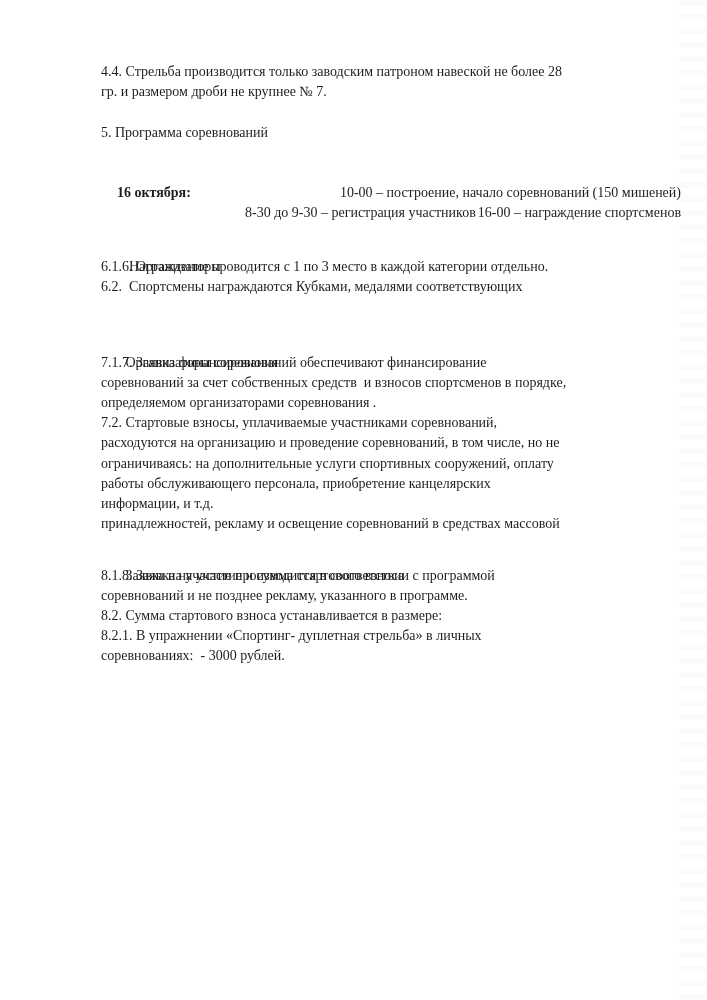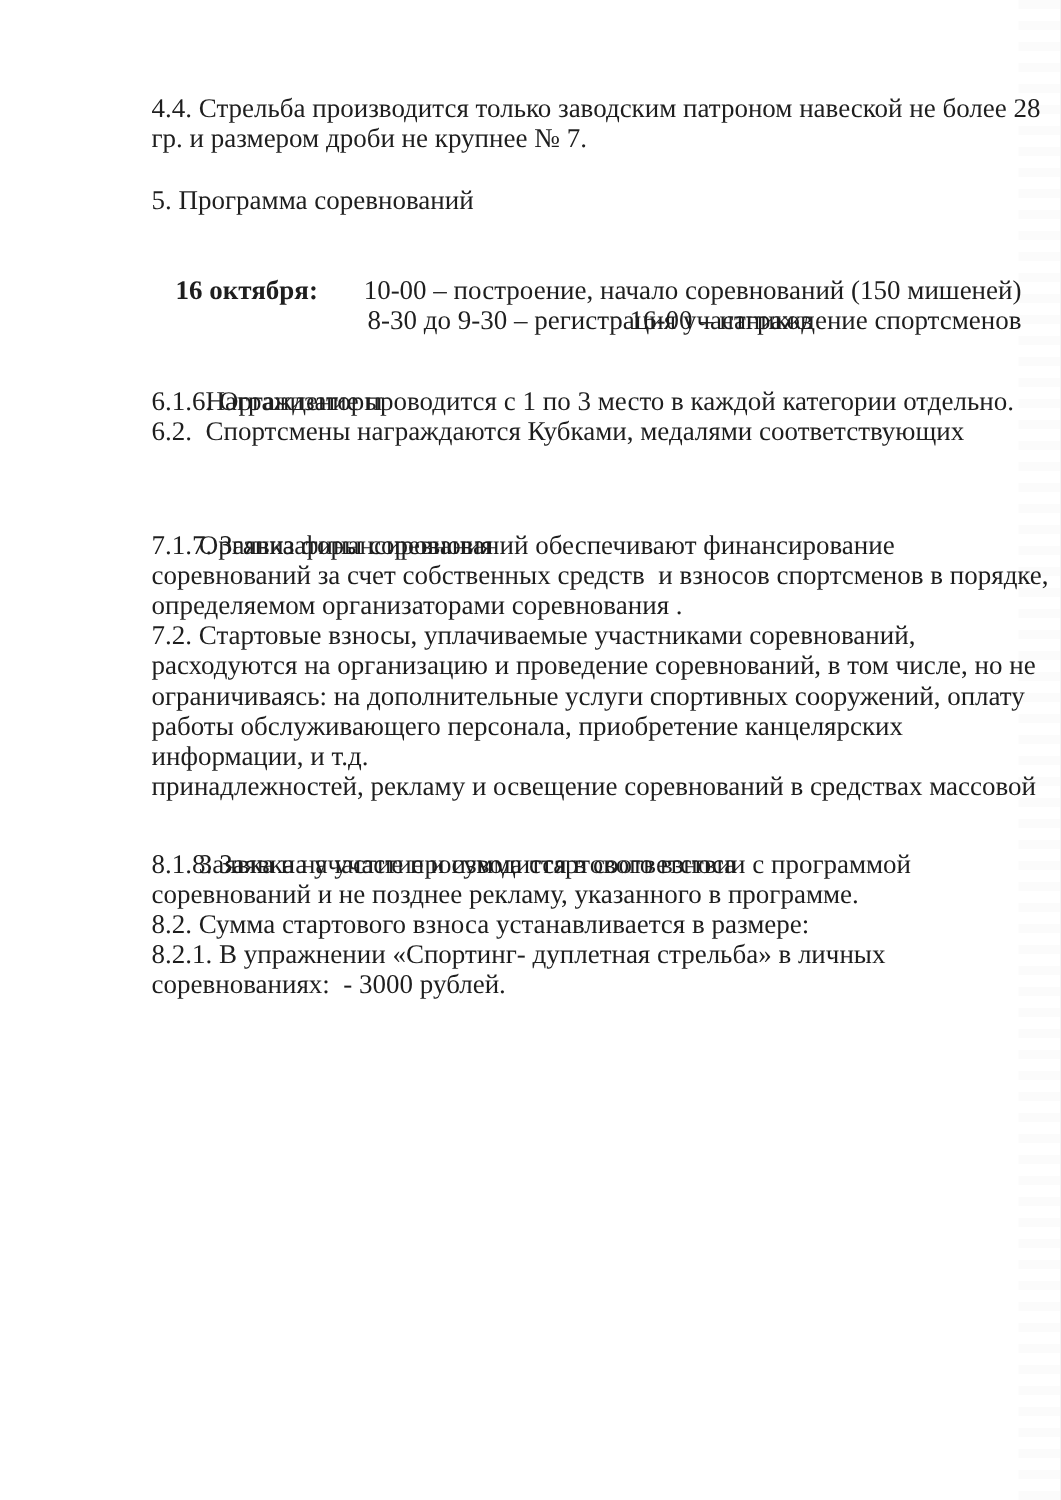--- a/index.html
+++ b/index.html
@@ -7,21 +7,21 @@
     padding: 0;
     background: #e9e9e9;
   }
   .page {
     position: relative;
     width: 707px;
     height: 1000px;
     background: #ffffff;
     overflow: hidden;
     font-family: "Liberation Serif", "DejaVu Serif", serif;
-    font-size: 18px;
+    font-size: 14px;
     color: #1e1e1e;
   }
   .block {
     position: absolute;
     left: 101px;
     width: 580px;
   }
   .tline, .hline, .sched-line {
     white-space: pre;
     line-height: 20.1px;

